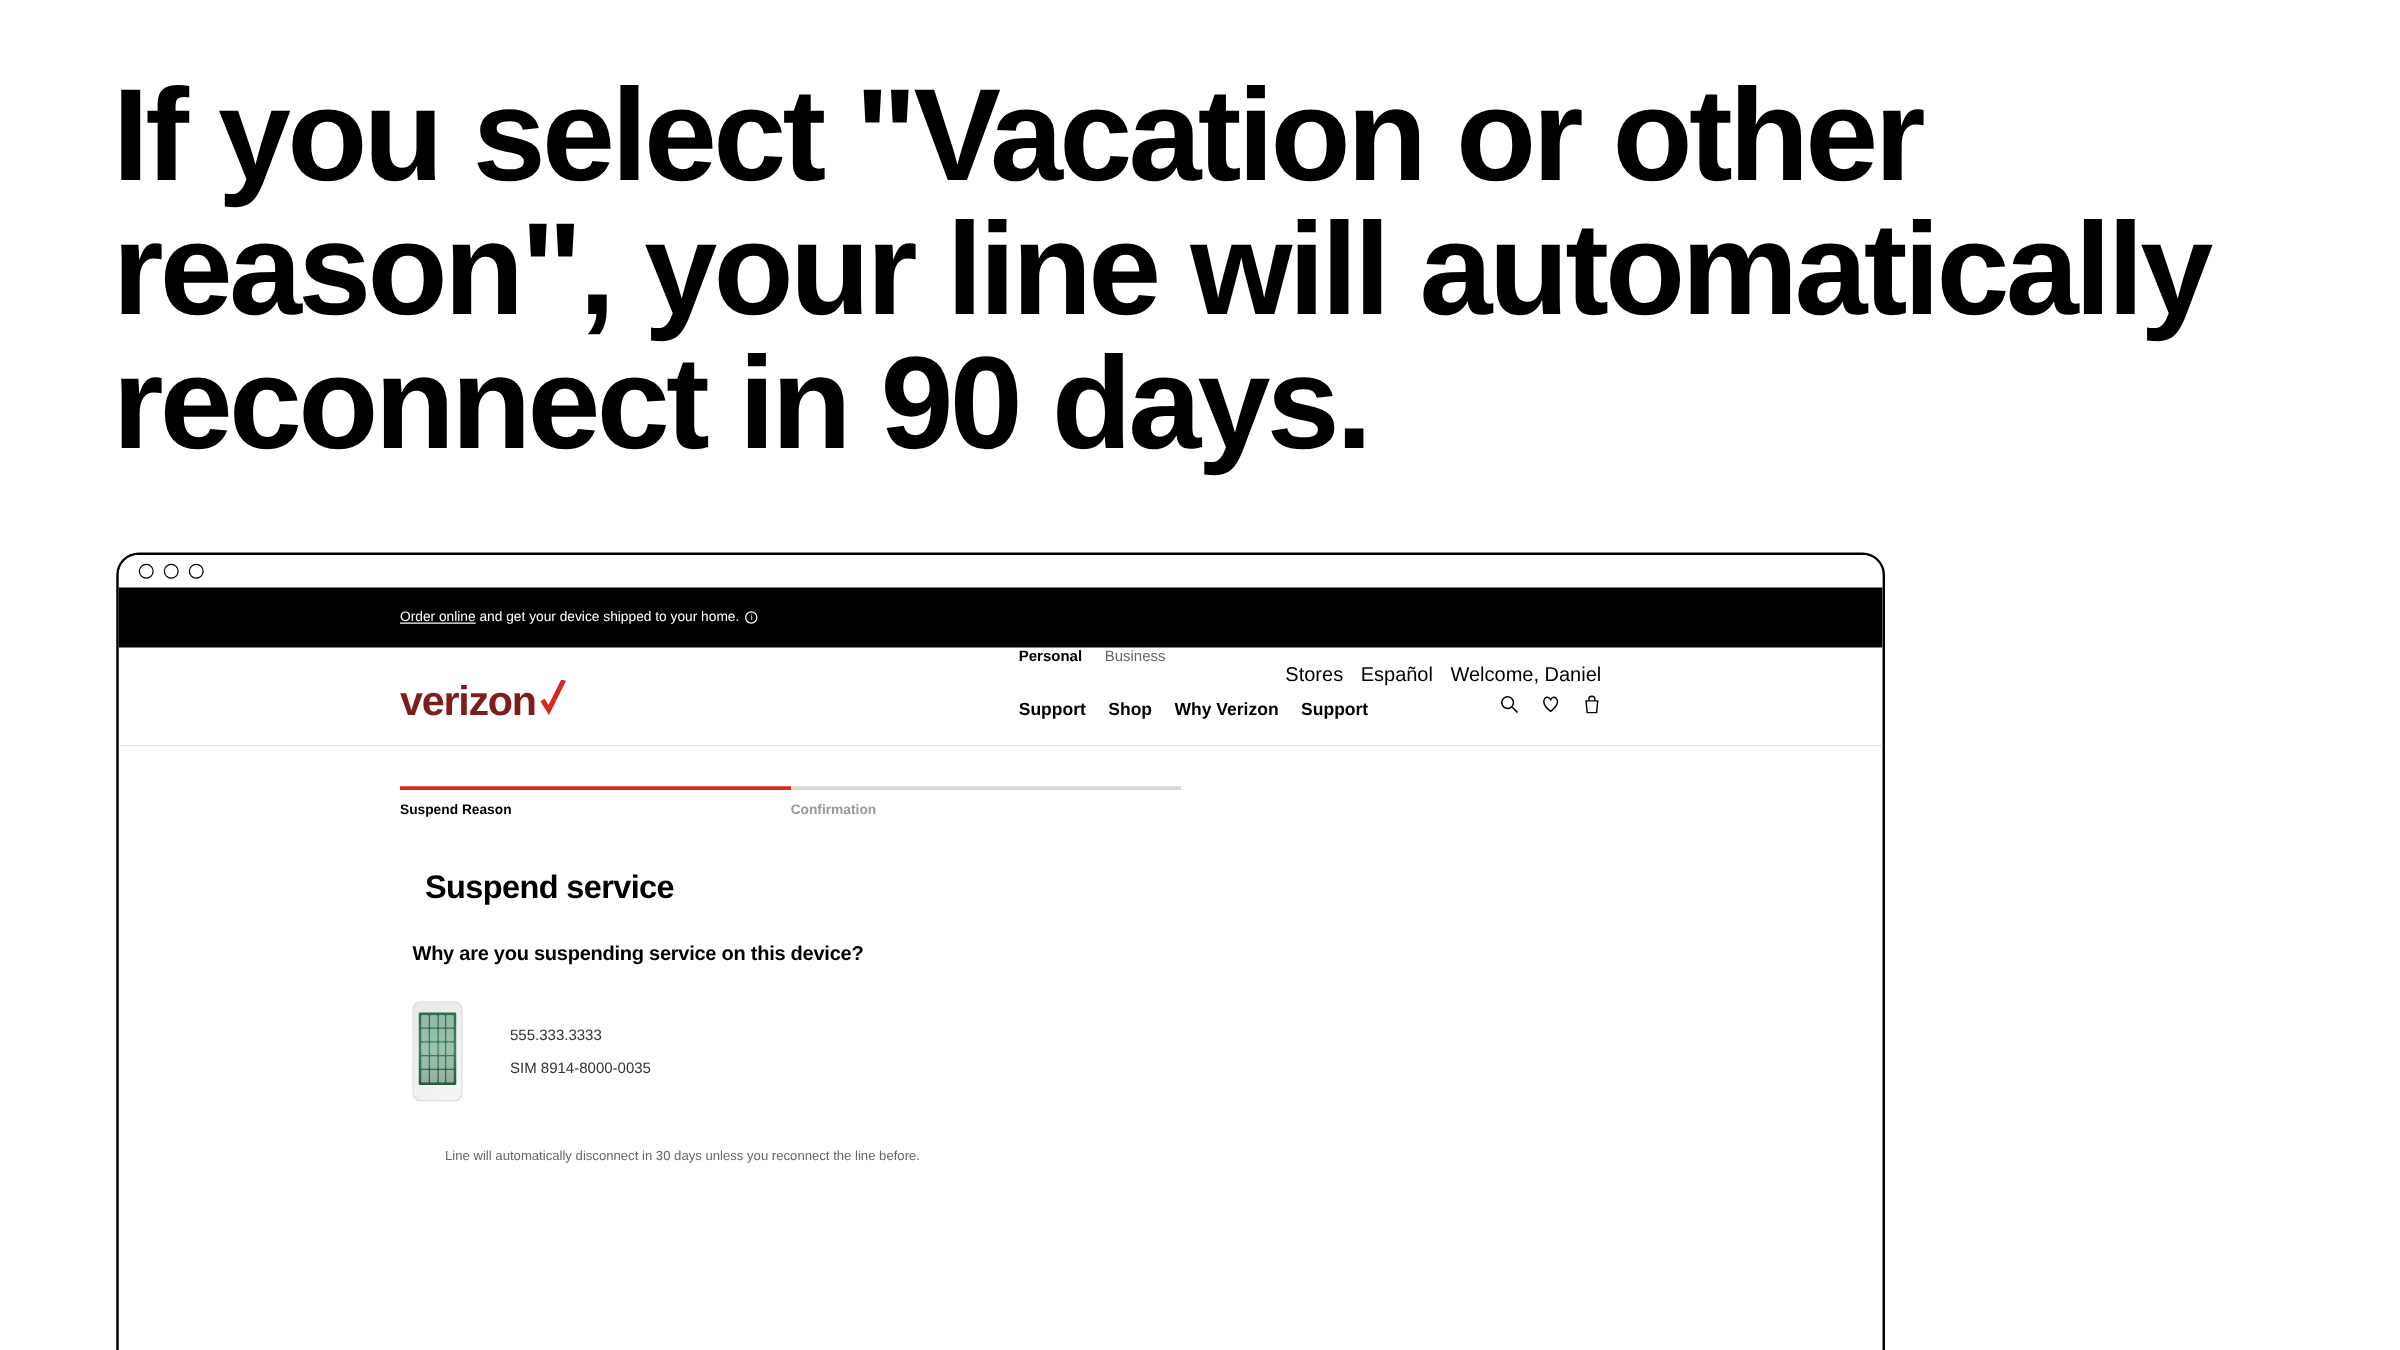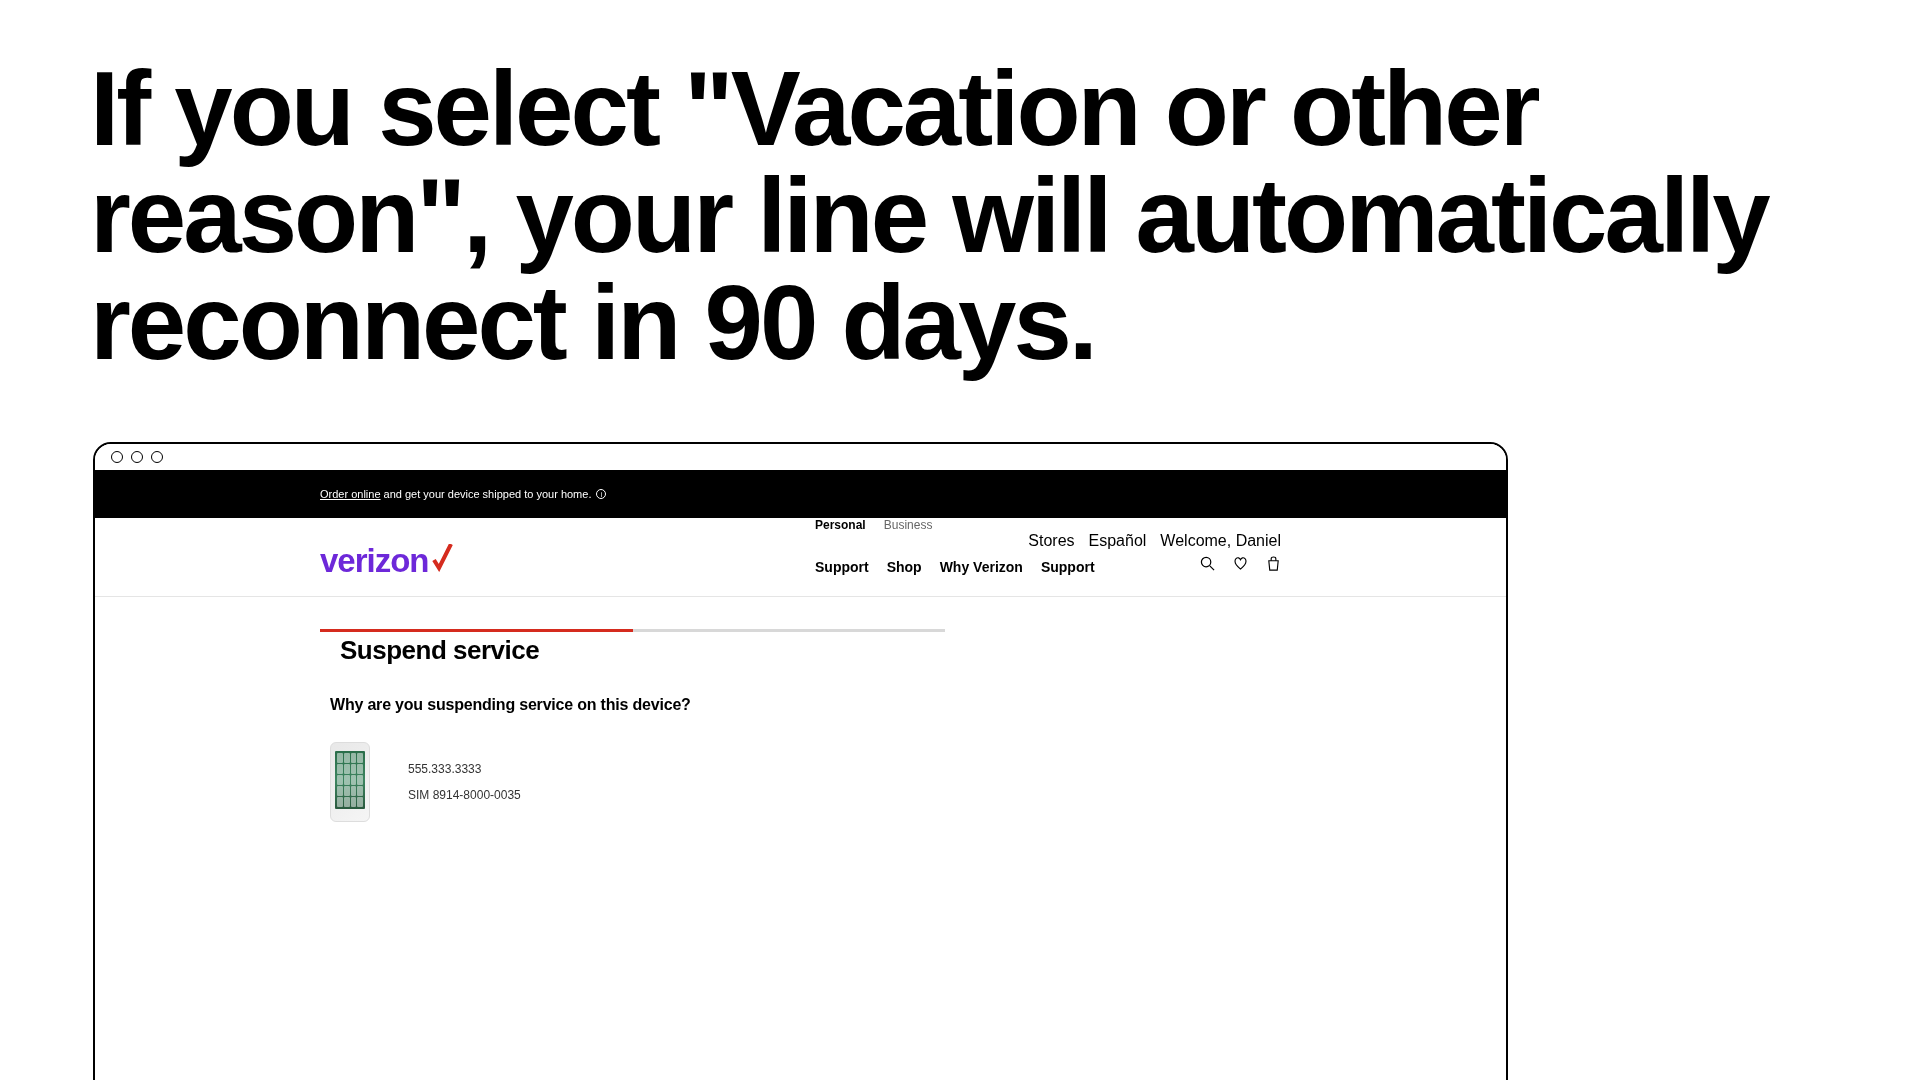--- a/index.html
+++ b/index.html
@@ -98,21 +98,21 @@
       top: 24px;
       left: 225px;
       display: flex;
       align-items: baseline;
     }
     
     .logo-text {
       font-size: 33px;
       font-weight: 700;
       letter-spacing: -1px;
-      color: #6d28d9;
+      color: #7f1d1d;
     }
     
     .logo-check {
       width: 22px;
       height: 28px;
       margin-left: 2px;
       margin-bottom: -5px;
     }
     
     .nav-top {
@@ -371,20 +371,24 @@
       </svg>
     </div>
   </div>
 
   <div class="content-area">
 
     <div class="progress-tabs">
       <div class="progress-tab active"></div>
       <div class="progress-tab inactive"></div>
     </div>
+    <div class="progress-labels">
+      <div class="progress-label">Suspend Reason</div>
+      <div class="progress-label inactive">Confirmation</div>
+    </div>
 
     <h1 class="page-title">Suspend service</h1>
 
     <div class="question">Why are you suspending service on this device?</div>
 
     <div class="device-block">
       <div class="device-image">
         <div class="device-screen">
           <div class="app-icon"></div>
             <div class="app-icon"></div>
@@ -408,18 +412,19 @@
             <div class="app-icon"></div>
         </div>
       </div>
       <div class="device-info">
         <div>555.333.3333</div>
         <div>SIM 8914-8000-0035</div>
       </div>
     </div>
 
     <div class="radio-option">
+      <div class="radio-desc">Line will automatically disconnect in 30 days unless you reconnect the line before.</div>
     </div>
 
 
   </div>
 
 </div>
 
 </body></html>

